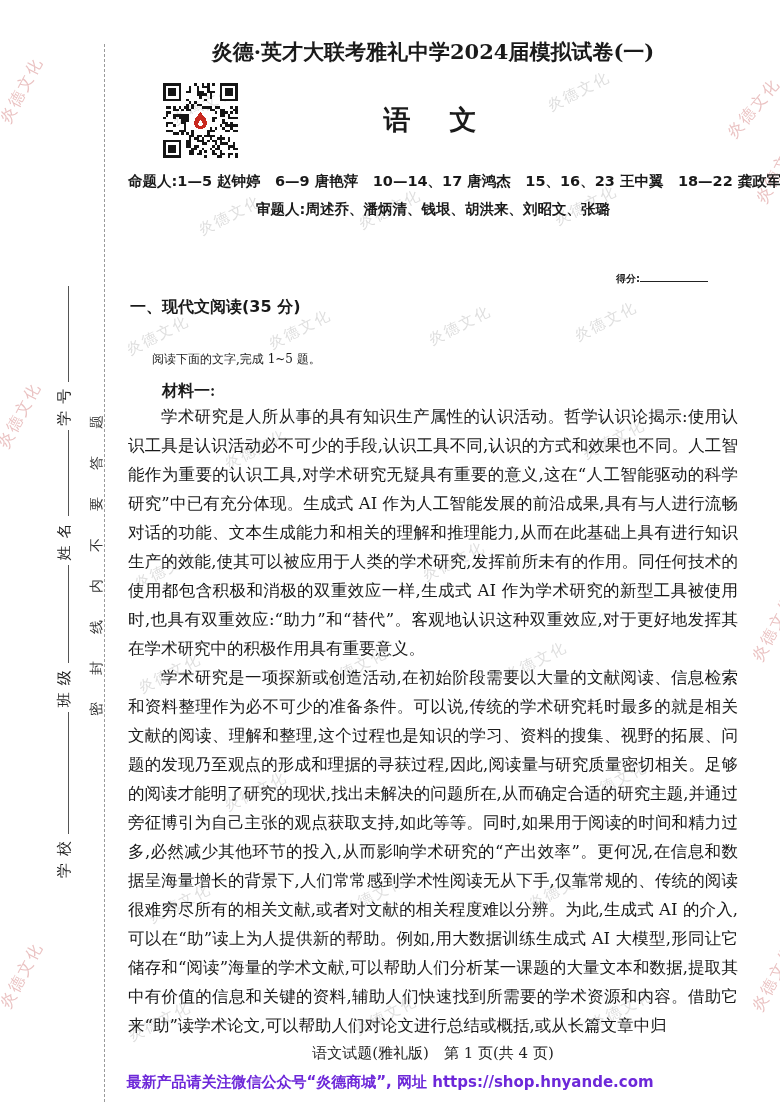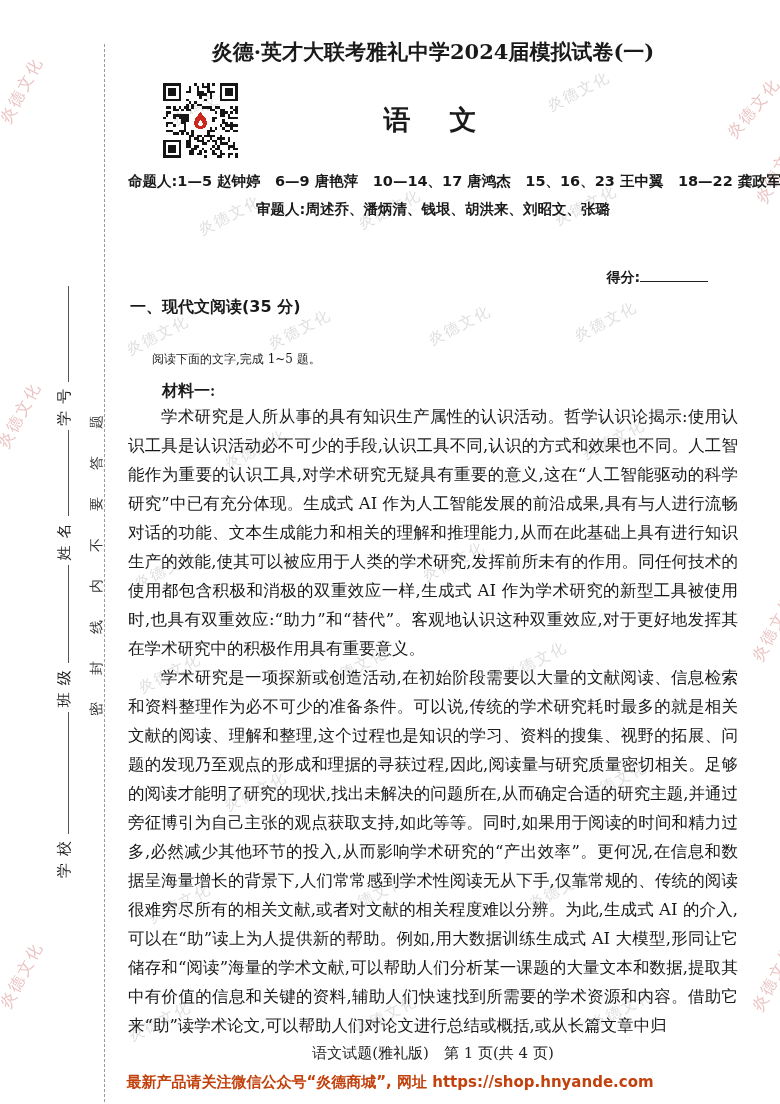--- a/index.html
+++ b/index.html
@@ -31,39 +31,39 @@
   .qr-wrap{position:absolute;left:163px;top:83px;width:75px;height:75px;}
   .subject{position:absolute;left:128px;top:102px;width:610px;text-align:center;font-size:27px;font-weight:bold;
            font-family:"DejaVu Sans","Liberation Sans",sans-serif;letter-spacing:6px;}
 
   .setters{position:absolute;left:128px;top:172px;width:610px;text-align:center;font-size:14.5px;font-weight:bold;
            font-family:"DejaVu Sans","Liberation Sans",sans-serif;white-space:nowrap;}
   .reviewers{position:absolute;left:128px;top:200px;width:610px;text-align:center;font-size:14.5px;font-weight:bold;
            font-family:"DejaVu Sans","Liberation Sans",sans-serif;}
   .exam-info{position:absolute;left:128px;top:234px;width:610px;text-align:center;font-size:16px;}
   .score{position:absolute;left:128px;top:266px;width:610px;text-align:right;padding-right:30px;box-sizing:border-box;
-         font-size:14px;font-weight:bold;font-family:"DejaVu Sans","Liberation Sans",sans-serif;}
+         font-size:10px;font-weight:bold;font-family:"DejaVu Sans","Liberation Sans",sans-serif;}
   .score-blank{display:inline-block;width:68px;height:15px;border-bottom:1.5px solid #222;}
 
   
   .h-sec{position:absolute;left:130px;top:297px;font-size:16px;font-weight:bold;
          font-family:"DejaVu Sans","Liberation Sans",sans-serif;}
   .h-sub{position:absolute;left:162px;top:320px;font-size:16px;font-weight:bold;
          font-family:"DejaVu Sans","Liberation Sans",sans-serif;}
   .instr{position:absolute;left:152px;top:351px;font-size:12px;}
   .h-mat{position:absolute;left:162px;top:381px;font-size:16px;font-weight:bold;
          font-family:Liberation Serif, serif;}
   .paras{position:absolute;left:128px;top:402px;width:610px;font-size:16.5px;line-height:29px;
          text-align:justify;text-justify:inter-ideograph;}
   .paras p{margin:0;text-indent:2em;}
 
   
   .footer-page{position:absolute;left:128px;top:1044px;width:610px;text-align:center;font-size:15px;color:#222;}
   .footer-promo{position:absolute;left:0;top:1073px;width:780px;text-align:center;font-size:15px;font-weight:bold;
-                font-family:"DejaVu Sans","Liberation Sans",sans-serif;color:#c2410c;}
+                font-family:"DejaVu Sans","Liberation Sans",sans-serif;color:#6d28d9;}
 </style>
 </head>
 <body>
 
 <div class="page">
 
   <span class="wm-edge" style="left:-14px;top:80px">炎德文化</span>
   <span class="wm-edge" style="left:-16px;top:405px">炎德文化</span>
   <span class="wm-edge" style="left:-14px;top:965px">炎德文化</span>
   <span class="wm-edge" style="left:718px;top:98px;transform:rotate(-50deg)">炎德文化</span>

